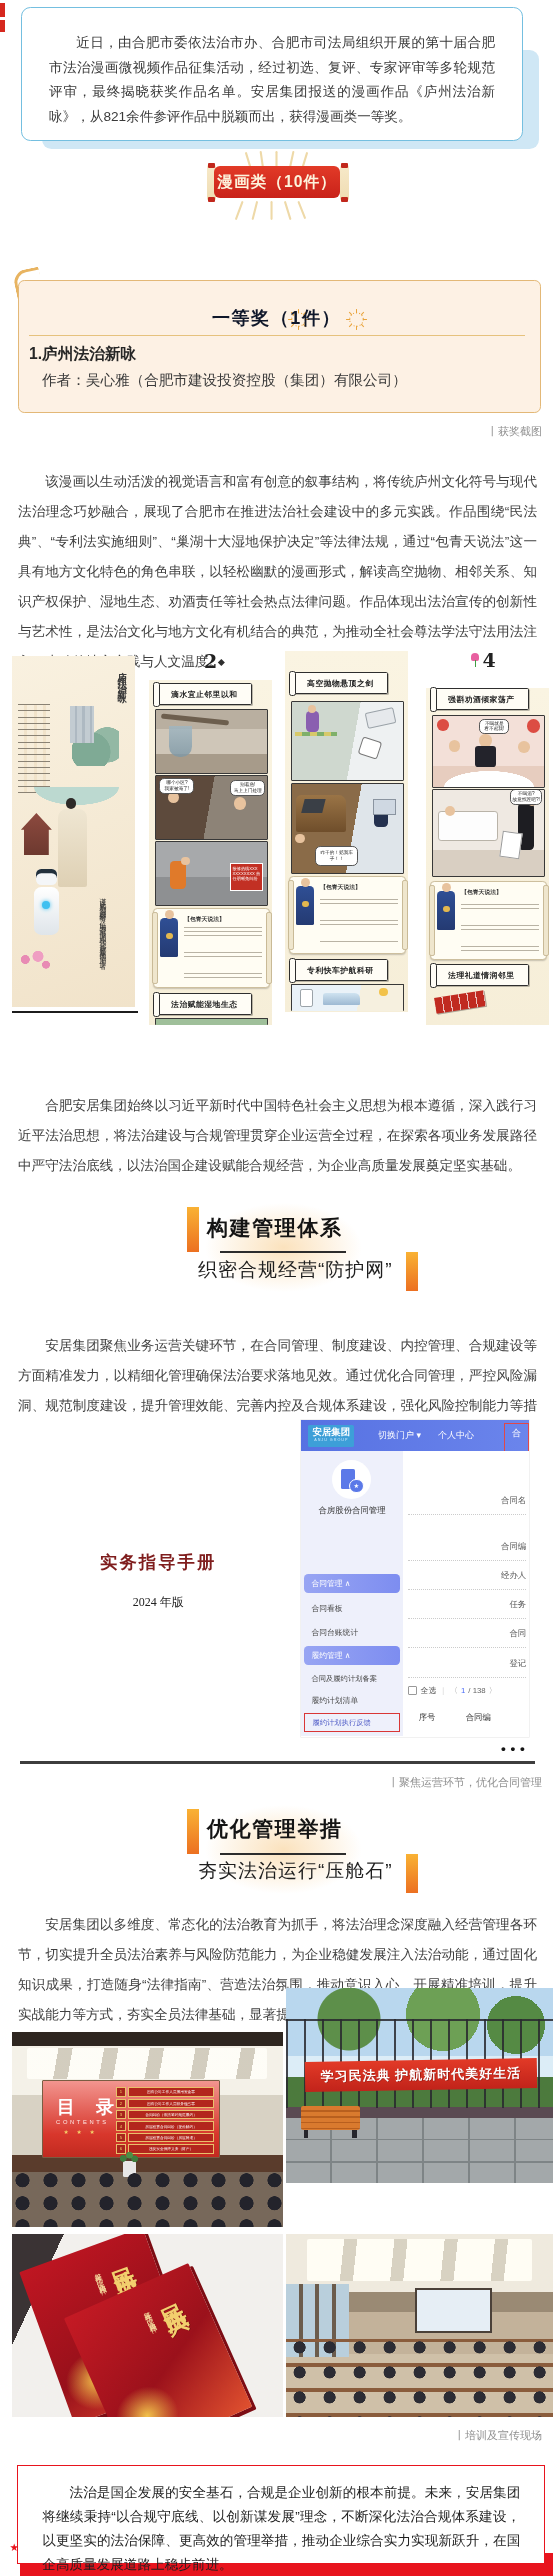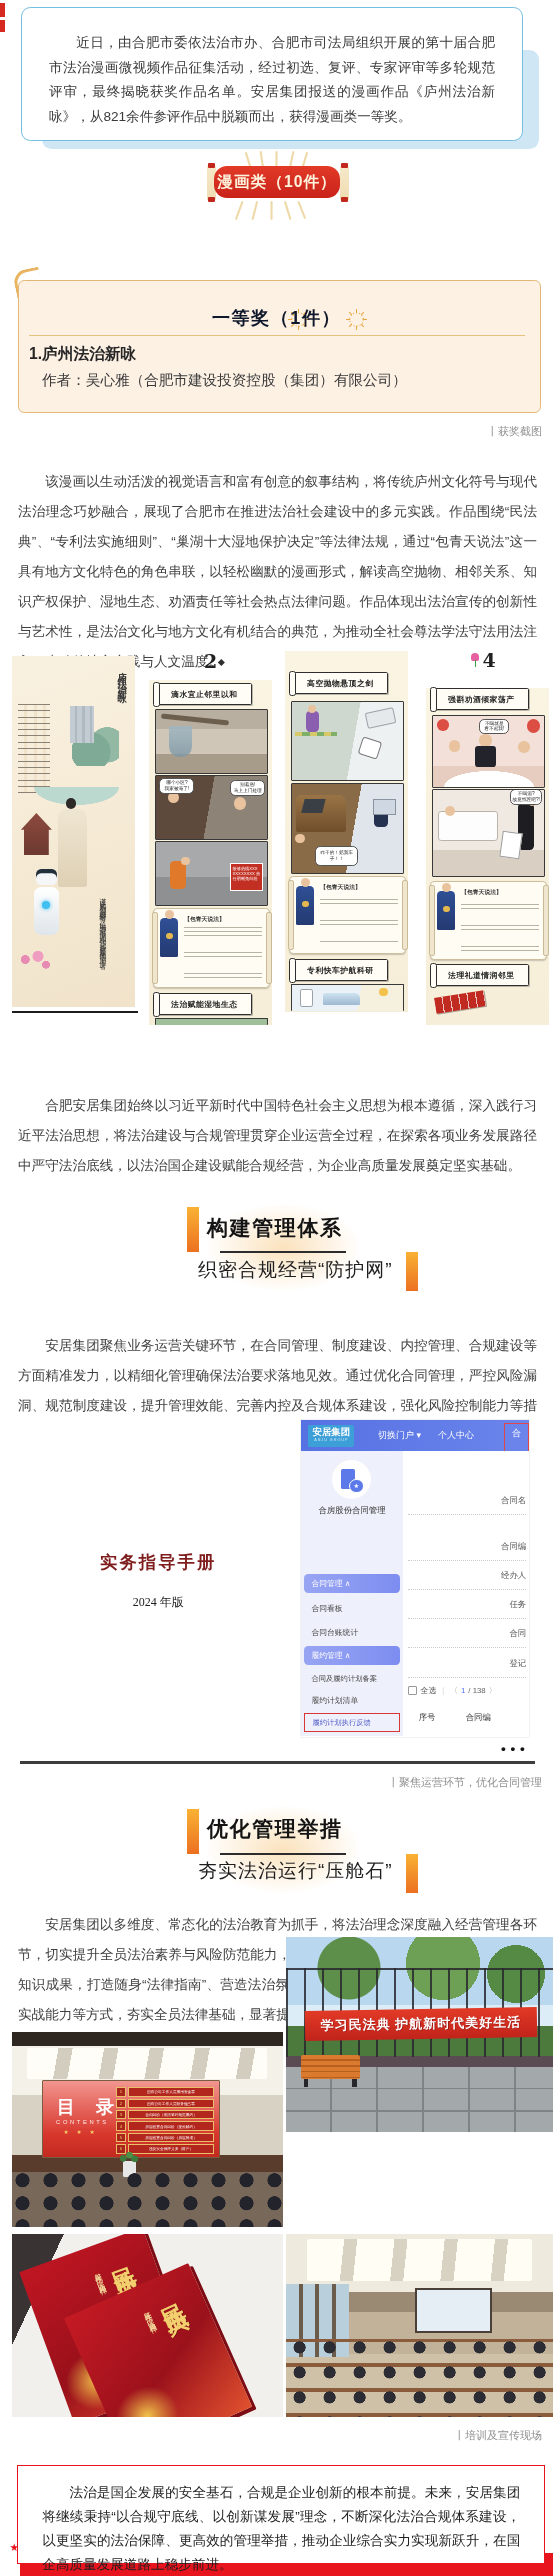--- a/index.html
+++ b/index.html
@@ -13,21 +13,21 @@
   .intro-shadow{left:42px;top:50px;width:497px;height:99px;background:#cfe7f5;border-radius:9.4px;}
   .intro-card{left:21px;top:7.3px;width:500px;height:132px;background:#fff;border:1.6px solid #74bfe0;border-radius:9.4px;}
   .intro-card .txt{margin:23px 27px 0 27px;font-size:13.6px;line-height:24.6px;text-align:justify;text-indent:2em;color:#3a3a3a;}
   .top-mark{left:0;width:4.7px;background:#d6281e;}
 
   
   .burst{position:absolute;}
   .scroll-end{top:165px;width:9px;height:35px;background:linear-gradient(#f7e9c9,#efdcb2);border-radius:1.6px;}
   .scroll-end:before,.scroll-end:after{content:"";position:absolute;left:1px;width:6.8px;height:4.7px;background:#c1271c;border-radius:1px;}
   .scroll-end:before{top:-2.1px;} .scroll-end:after{bottom:-2.1px;}
-  .cat-banner{left:214px;top:166px;width:126px;height:32px;background:linear-gradient(#e23a27,#c9221a);border-radius:13px;
+  .cat-banner{left:214px;top:166px;width:126px;height:32px;background:linear-gradient(#e23a27,#c9221a);border-radius:6px;
               display:flex;align-items:center;justify-content:center;font-size:15.7px;font-weight:bold;color:#fdf3dc;letter-spacing:1px;}
 
   
   .award-card{left:18.3px;top:280px;width:521px;height:131px;background:#fdf1e4;border:1px solid #e3b877;border-radius:6.3px;}
   .clip{left:14.6px;top:269px;width:24px;height:30px;border:3.1px solid #e8b461;border-right:none;border-bottom:none;border-radius:13.6px 0 0 0;transform:rotate(-12deg);}
   .award-title{left:0;top:306px;width:553px;text-align:center;font-size:18px;font-weight:bold;color:#0f172a;letter-spacing:1.6px;}
   .award-divider{left:29px;top:335px;width:496px;height:1px;background:#e6c27d;}
   .award-item{left:29px;top:344px;font-size:15.7px;font-weight:bold;color:#262626;}
   .award-author{left:29px;top:371px;font-size:14.6px;color:#3a3a3a;margin-left:13px;}
 
@@ -98,21 +98,21 @@
   .screen1 .contents{position:absolute;left:13.6px;top:38px;font-size:5.8px;color:#ffe9e6;letter-spacing:2.6px;}
   .screen1 .stars{position:absolute;left:21px;top:48px;font-size:5.8px;color:#f5d36a;letter-spacing:3.1px;}
   .agenda{position:absolute;right:4.2px;top:6.3px;width:98px;}
   .agenda .row{display:flex;align-items:center;margin-bottom:2.1px;}
   .agenda .num{width:7.3px;height:7.3px;background:#a8251c;border:0.5px solid #e8c06a;color:#f5d36a;font-size:4.2px;display:flex;align-items:center;justify-content:center;margin-right:2.1px;flex:none;}
   .agenda .pill{flex:1;height:7.3px;background:#b3261d;border:0.5px solid #e8c06a;color:#fff;font-size:3.7px;display:flex;align-items:center;justify-content:center;white-space:nowrap;overflow:hidden;}
   .crowd{position:absolute;left:0;bottom:0;width:100%;
          background:radial-gradient(circle 6.8px at 10.5px 7.3px,#23232b 6.8px,transparent 7.3px);background-size:28px 23px;}
   .plantpot{position:absolute;left:111px;top:129px;width:13.6px;height:15.7px;background:#e7e7e7;border-radius:1.6px;}
   .plantpot:before{content:"";position:absolute;left:-3.1px;top:-9.4px;width:20px;height:10.5px;background:radial-gradient(circle 3.1px at 4.2px 6.3px,#3f7d3f 3.1px,transparent 3.7px),radial-gradient(circle 3.1px at 10.5px 3.1px,#4c8f46 3.1px,transparent 3.7px),radial-gradient(circle 3.1px at 15.7px 6.8px,#3f7d3f 3.1px,transparent 3.7px);}
-  .ph2{left:286px;top:1937px;width:267px;height:195px;background:linear-gradient(#b9d7ee 0 68px,#dcedf7 68px 89px,#4c7a3d 89px 119px,#5a4a52 119px 130px,#a3a8aa 130px);}
+  .ph2{left:286px;top:1988px;width:267px;height:195px;background:linear-gradient(#b9d7ee 0 68px,#dcedf7 68px 89px,#4c7a3d 89px 119px,#5a4a52 119px 130px,#a3a8aa 130px);}
   .trees{position:absolute;left:0;top:0;width:267px;height:89px;
          background:radial-gradient(circle 31px at 63px 31px,#5d8f4a 31px,transparent 32px),
                     radial-gradient(circle 37px at 157px 26px,#6da055 37px,transparent 37px),
                     radial-gradient(circle 29px at 230px 37px,#558a44 29px,transparent 29px);}
   .fence{position:absolute;left:0;top:31px;width:267px;height:89px;background:repeating-linear-gradient(90deg,rgba(40,40,46,.85) 0 2.1px,transparent 2.1px 18px),linear-gradient(rgba(40,40,46,.85) 0 2.1px,transparent 2.1px);}
   .banner2{position:absolute;left:19px;top:72px;width:232px;height:30px;background:linear-gradient(#e23a27,#c1231a);transform:rotate(-1deg);
            display:flex;align-items:center;justify-content:center;color:#fff;font-weight:bold;font-size:13px;letter-spacing:1px;text-shadow:0.5px 0.5px 0 #8c130d;}
   .pavegrid{position:absolute;left:0;top:130px;width:267px;height:65px;background:repeating-linear-gradient(90deg,transparent 0 44px,#7e8486 44px 46px),repeating-linear-gradient(transparent 0 21px,#7e8486 21px 22.5px);}
   .bench{position:absolute;left:14.6px;top:118px;width:59px;height:24px;background:repeating-linear-gradient(#d97a2e 0 4.2px,#b85f1e 4.2px 5.8px);border-radius:2.1px;}
   .bench:before{content:"";position:absolute;left:3.1px;bottom:-8.4px;width:4.2px;height:8.4px;background:#26262c;}

